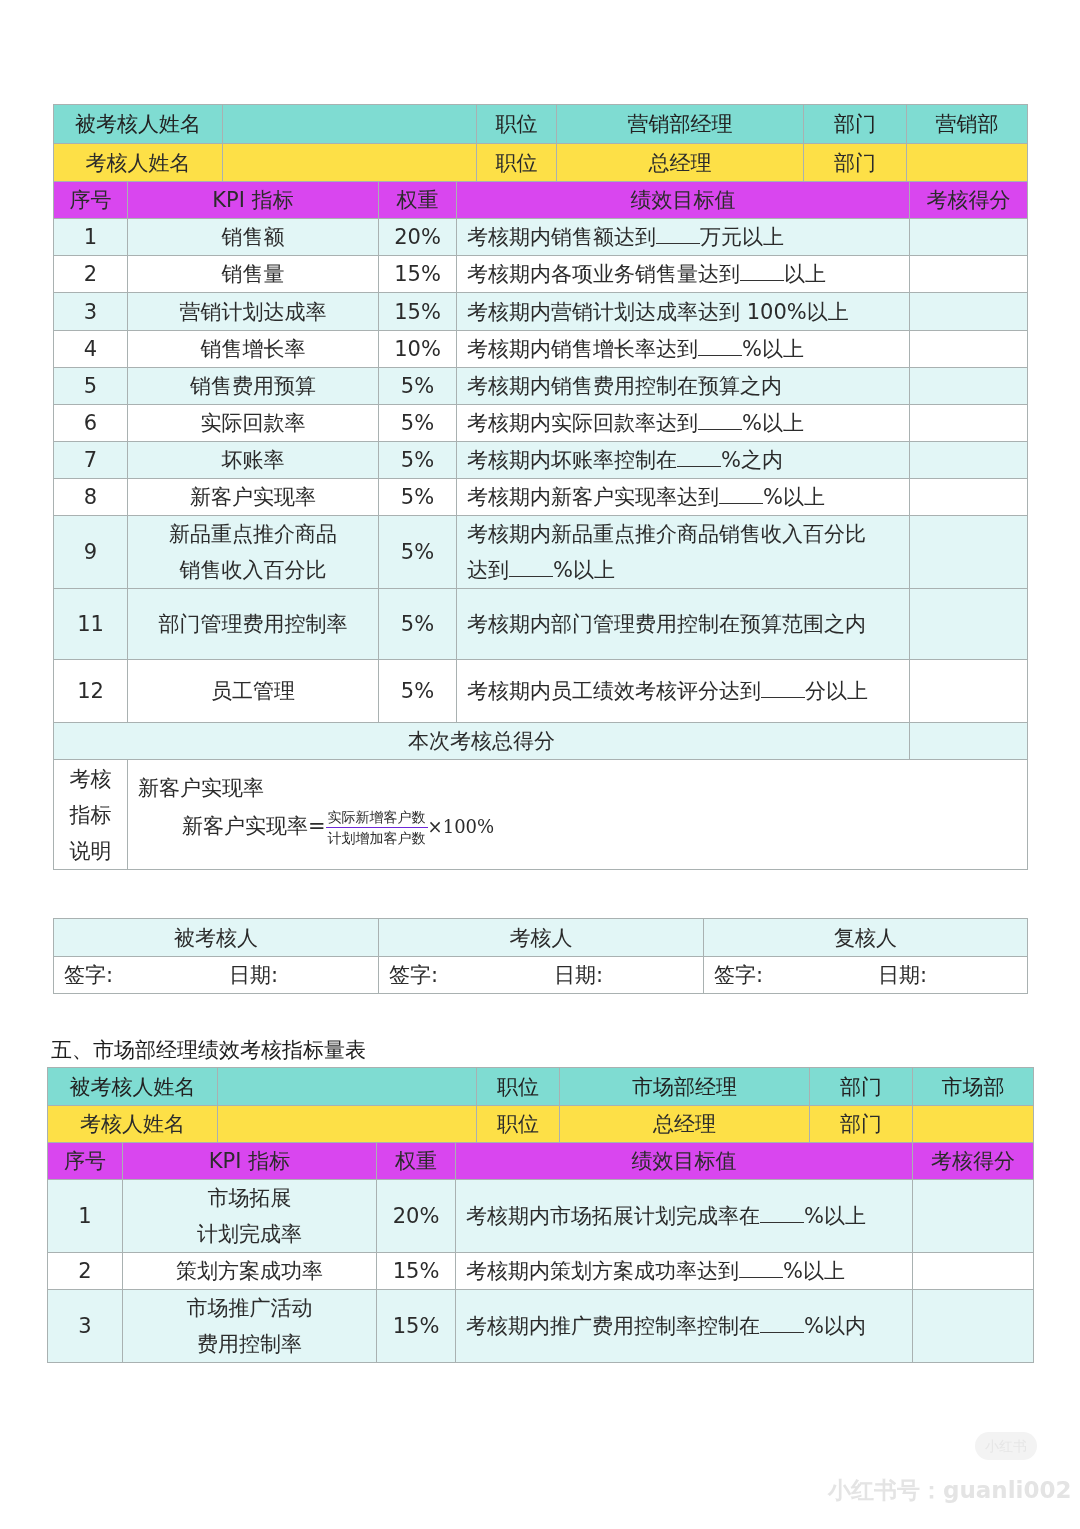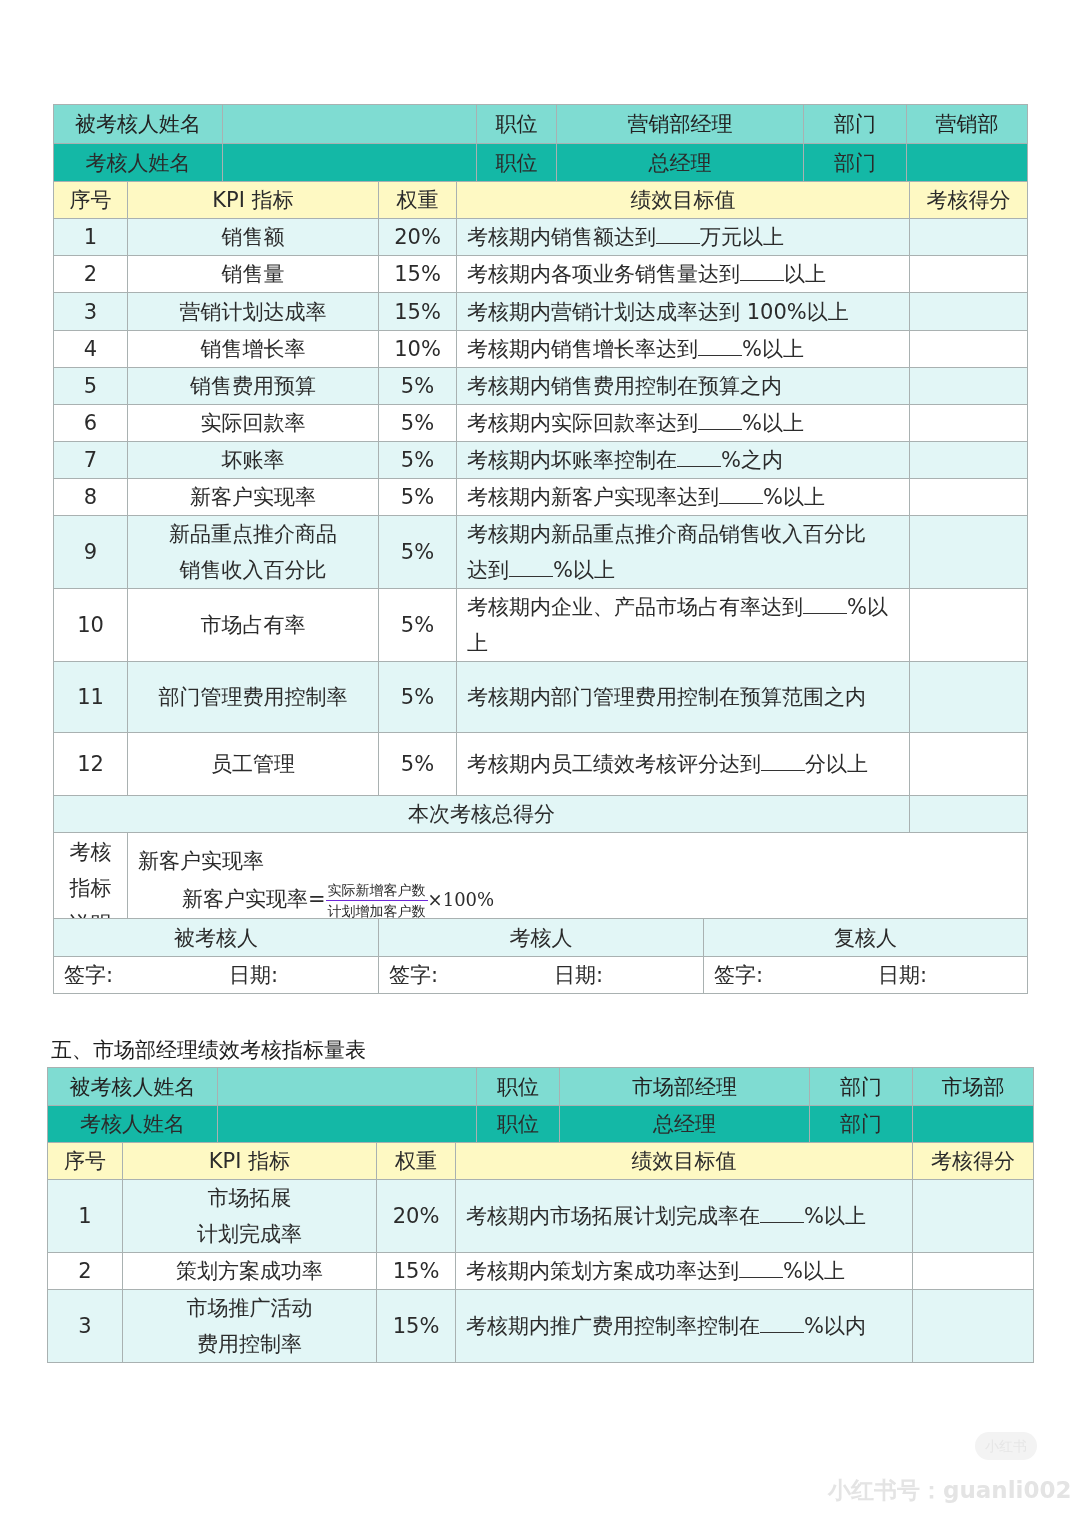--- a/index.html
+++ b/index.html
@@ -4,22 +4,22 @@
 <style>
   html, body { margin:0; padding:0; background:#ffffff; }
   body { width:1080px; height:1529px; position:relative; overflow:hidden;
          font-family:"DejaVu Sans", "Liberation Sans", sans-serif; color:#2b2b2b; }
   table { border-collapse:collapse; position:absolute; table-layout:fixed; }
   td { border:1.5px solid #a9b1b1; font-size:21px; text-align:center; vertical-align:middle;
        padding:0; line-height:36px; overflow:hidden; white-space:nowrap; }
   td.wrap { white-space:normal; line-height:36px; }
   td.left { text-align:left; padding-left:10px; }
   tr.h1 td { background:#7fdcd2; color:#222; }
-  tr.h2 td { background:#14b8a6;margin-top:28px; }
-  tr.hd td { background:#fef9c3; }
+  tr.h2 td { background:#fde047;margin-top:28px; }
+  tr.hd td { background:#d946ef; }
   tr.alt td { background:#e2f6f6; }
   tr.plain td { background:#ffffff; }
   .blank { display:inline-block; width:44px; border-bottom:1.5px solid #333; height:22px; vertical-align:baseline; }
   .section-title { position:absolute; left:51px; top:1036px; font-size:21px; color:#1e1e1e; }
   .frac { display:inline-flex; flex-direction:column; align-items:center; vertical-align:middle;
           font-family:"DejaVu Serif", "Liberation Serif", serif; font-size:14px; line-height:20px; }
   .frac .num { border-bottom:1px solid #6d28d9; padding:0 2px; }
   .formula { font-family:"DejaVu Serif", serif; font-size:18px;text-align:center; }
   .explain-label { line-height:36px; white-space:normal; }
   .sig { display:flex; justify-content:space-between; padding:0 100px 0 10px;gap:29px; }
@@ -151,30 +151,20 @@
           <div>销售收入百分比</div>
         </td>
     <td>5%</td>
     <td class="left wrap">
           <div>考核期内新品重点推介商品销售收入百分比</div>
           <div><span>达到</span><span class="blank"></span><span>%以上</span></div>
         </td>
     <td></td>
   </tr>
 
-  <tr class="plain" style="height:73px">
-    <td>10</td>
-    <td>市场占有率</td>
-    <td>5%</td>
-    <td class="left wrap">
-          <div><span>考核期内企业、产品市场占有率达到</span><span class="blank"></span><span>%以</span></div>
-          <div>上</div>
-        </td>
-    <td></td>
-  </tr>
 
   <tr class="alt" style="height:71px">
     <td>11</td>
     <td>部门管理费用控制率</td>
     <td>5%</td>
     <td class="left"><span>考核期内部门管理费用控制在预算范围之内</span></td>
     <td></td>
   </tr>
 
   <tr class="plain" style="height:63px">

